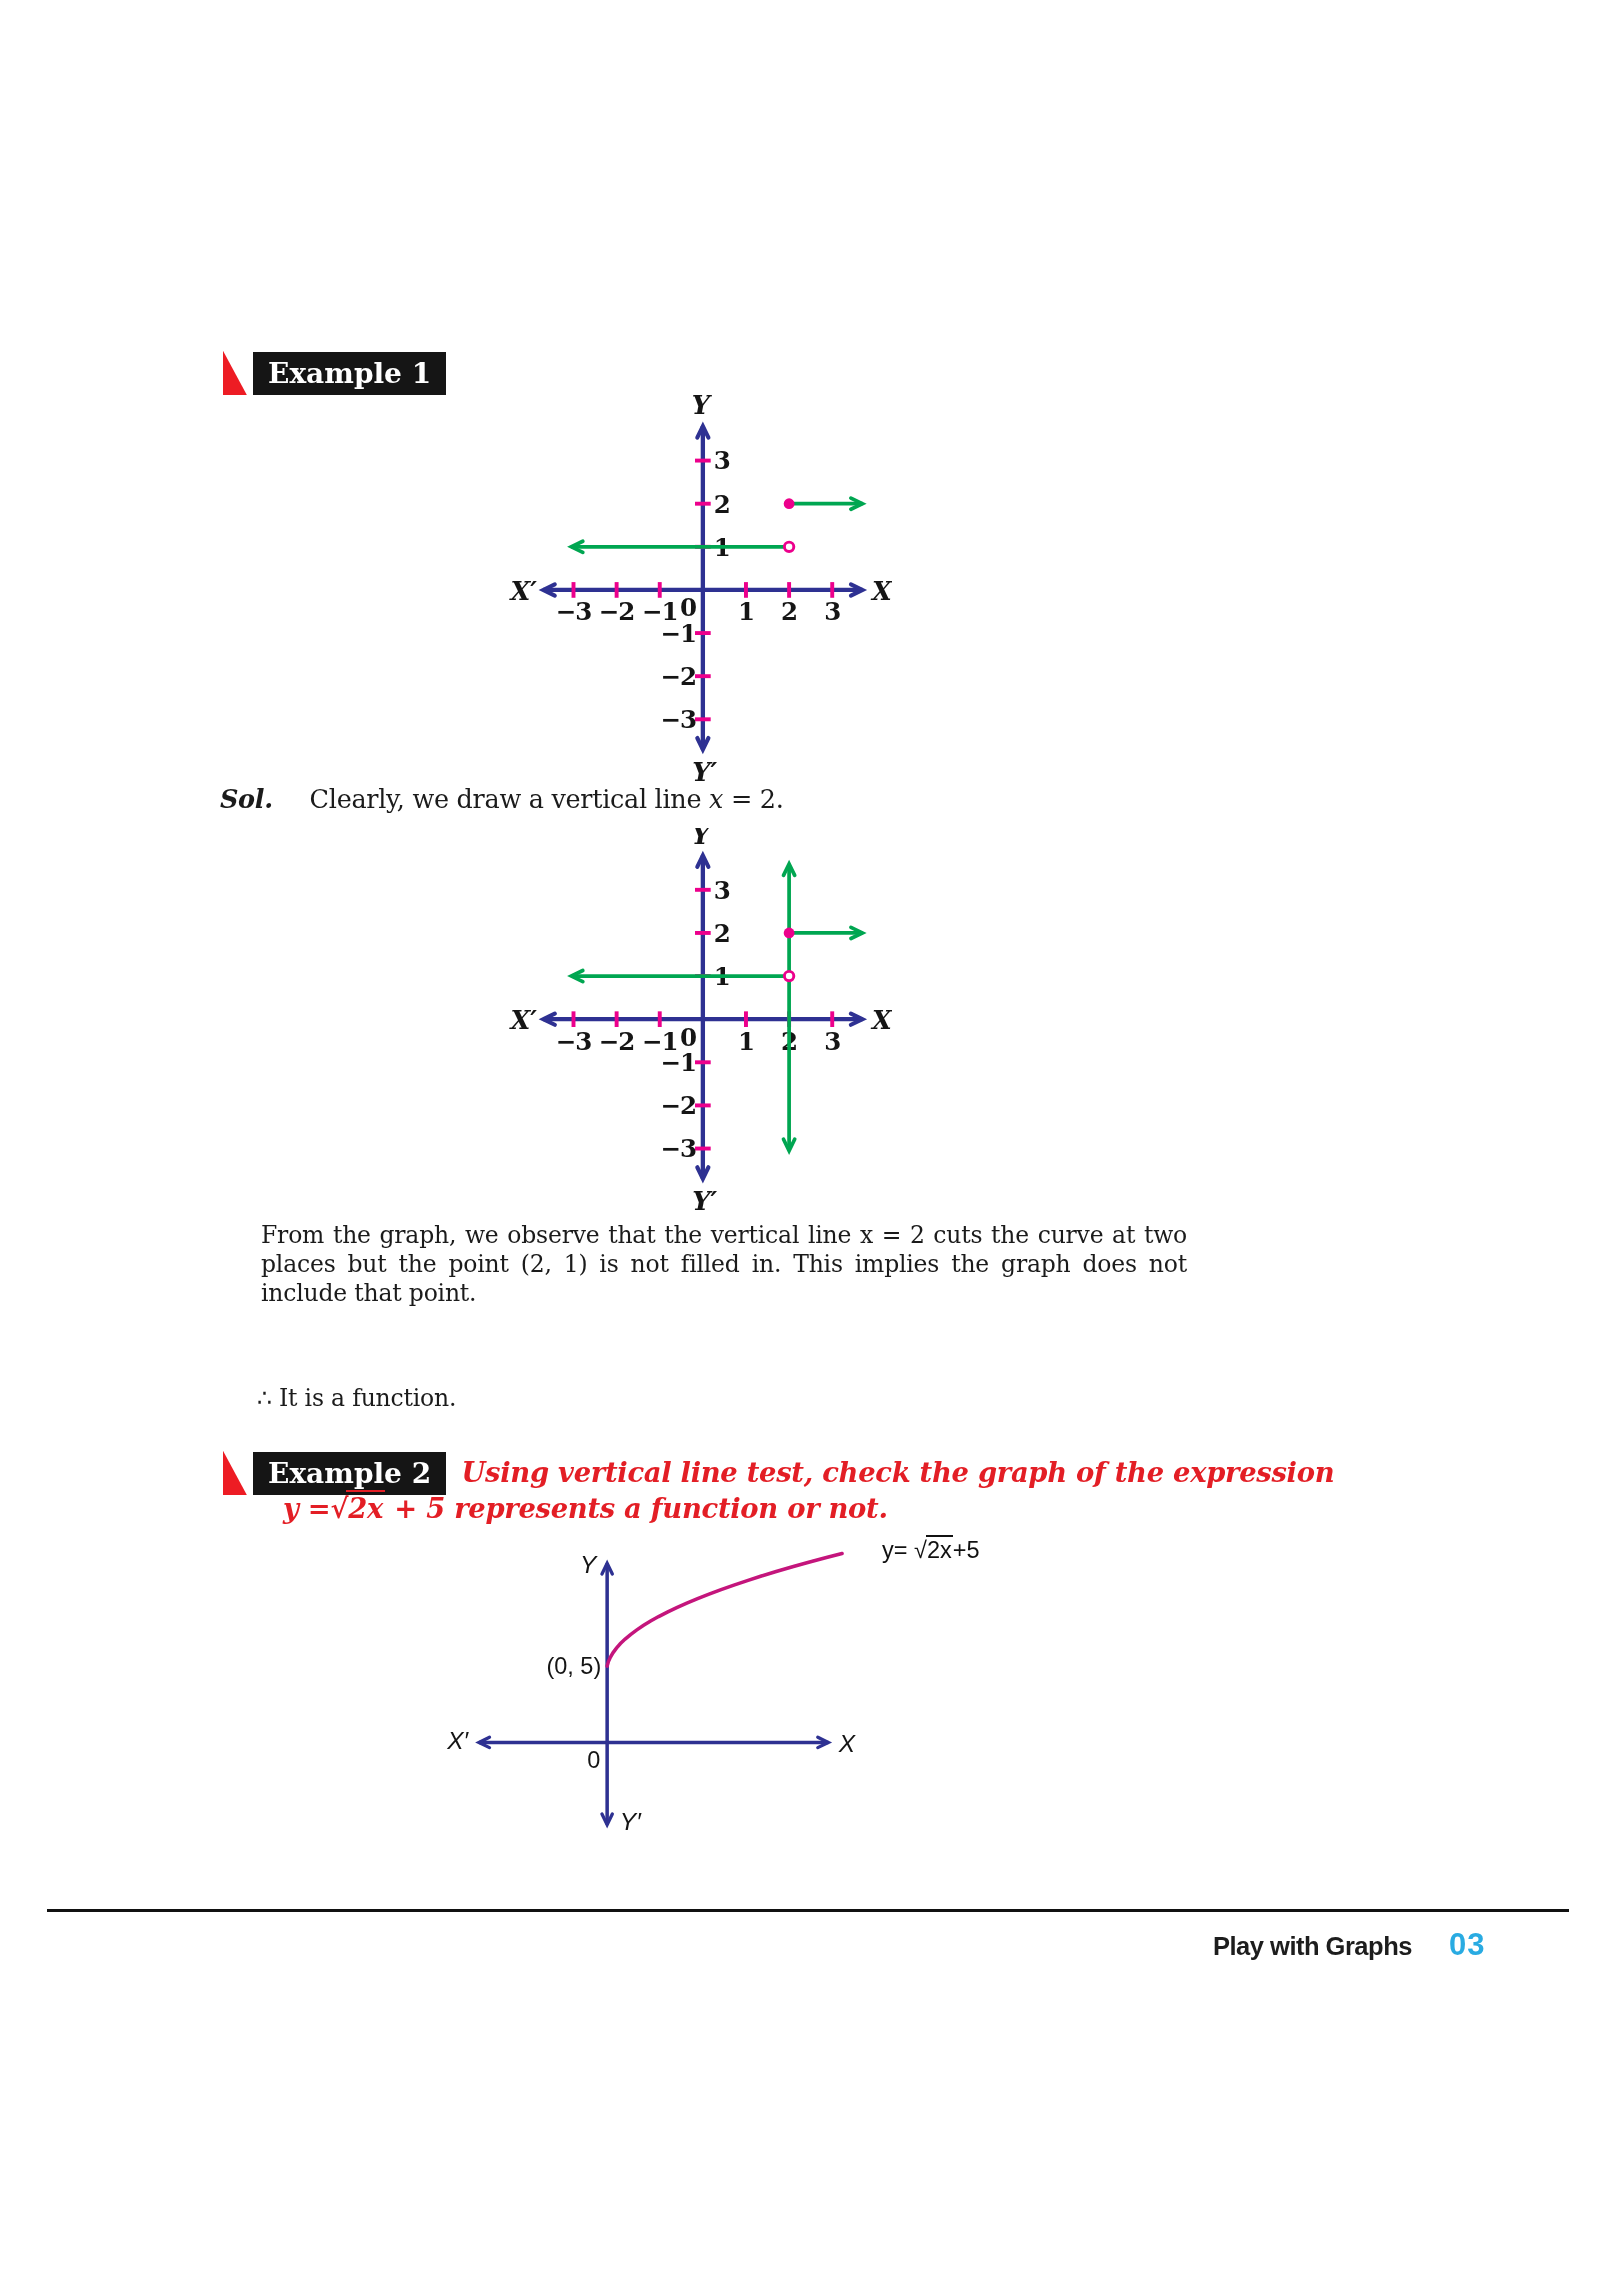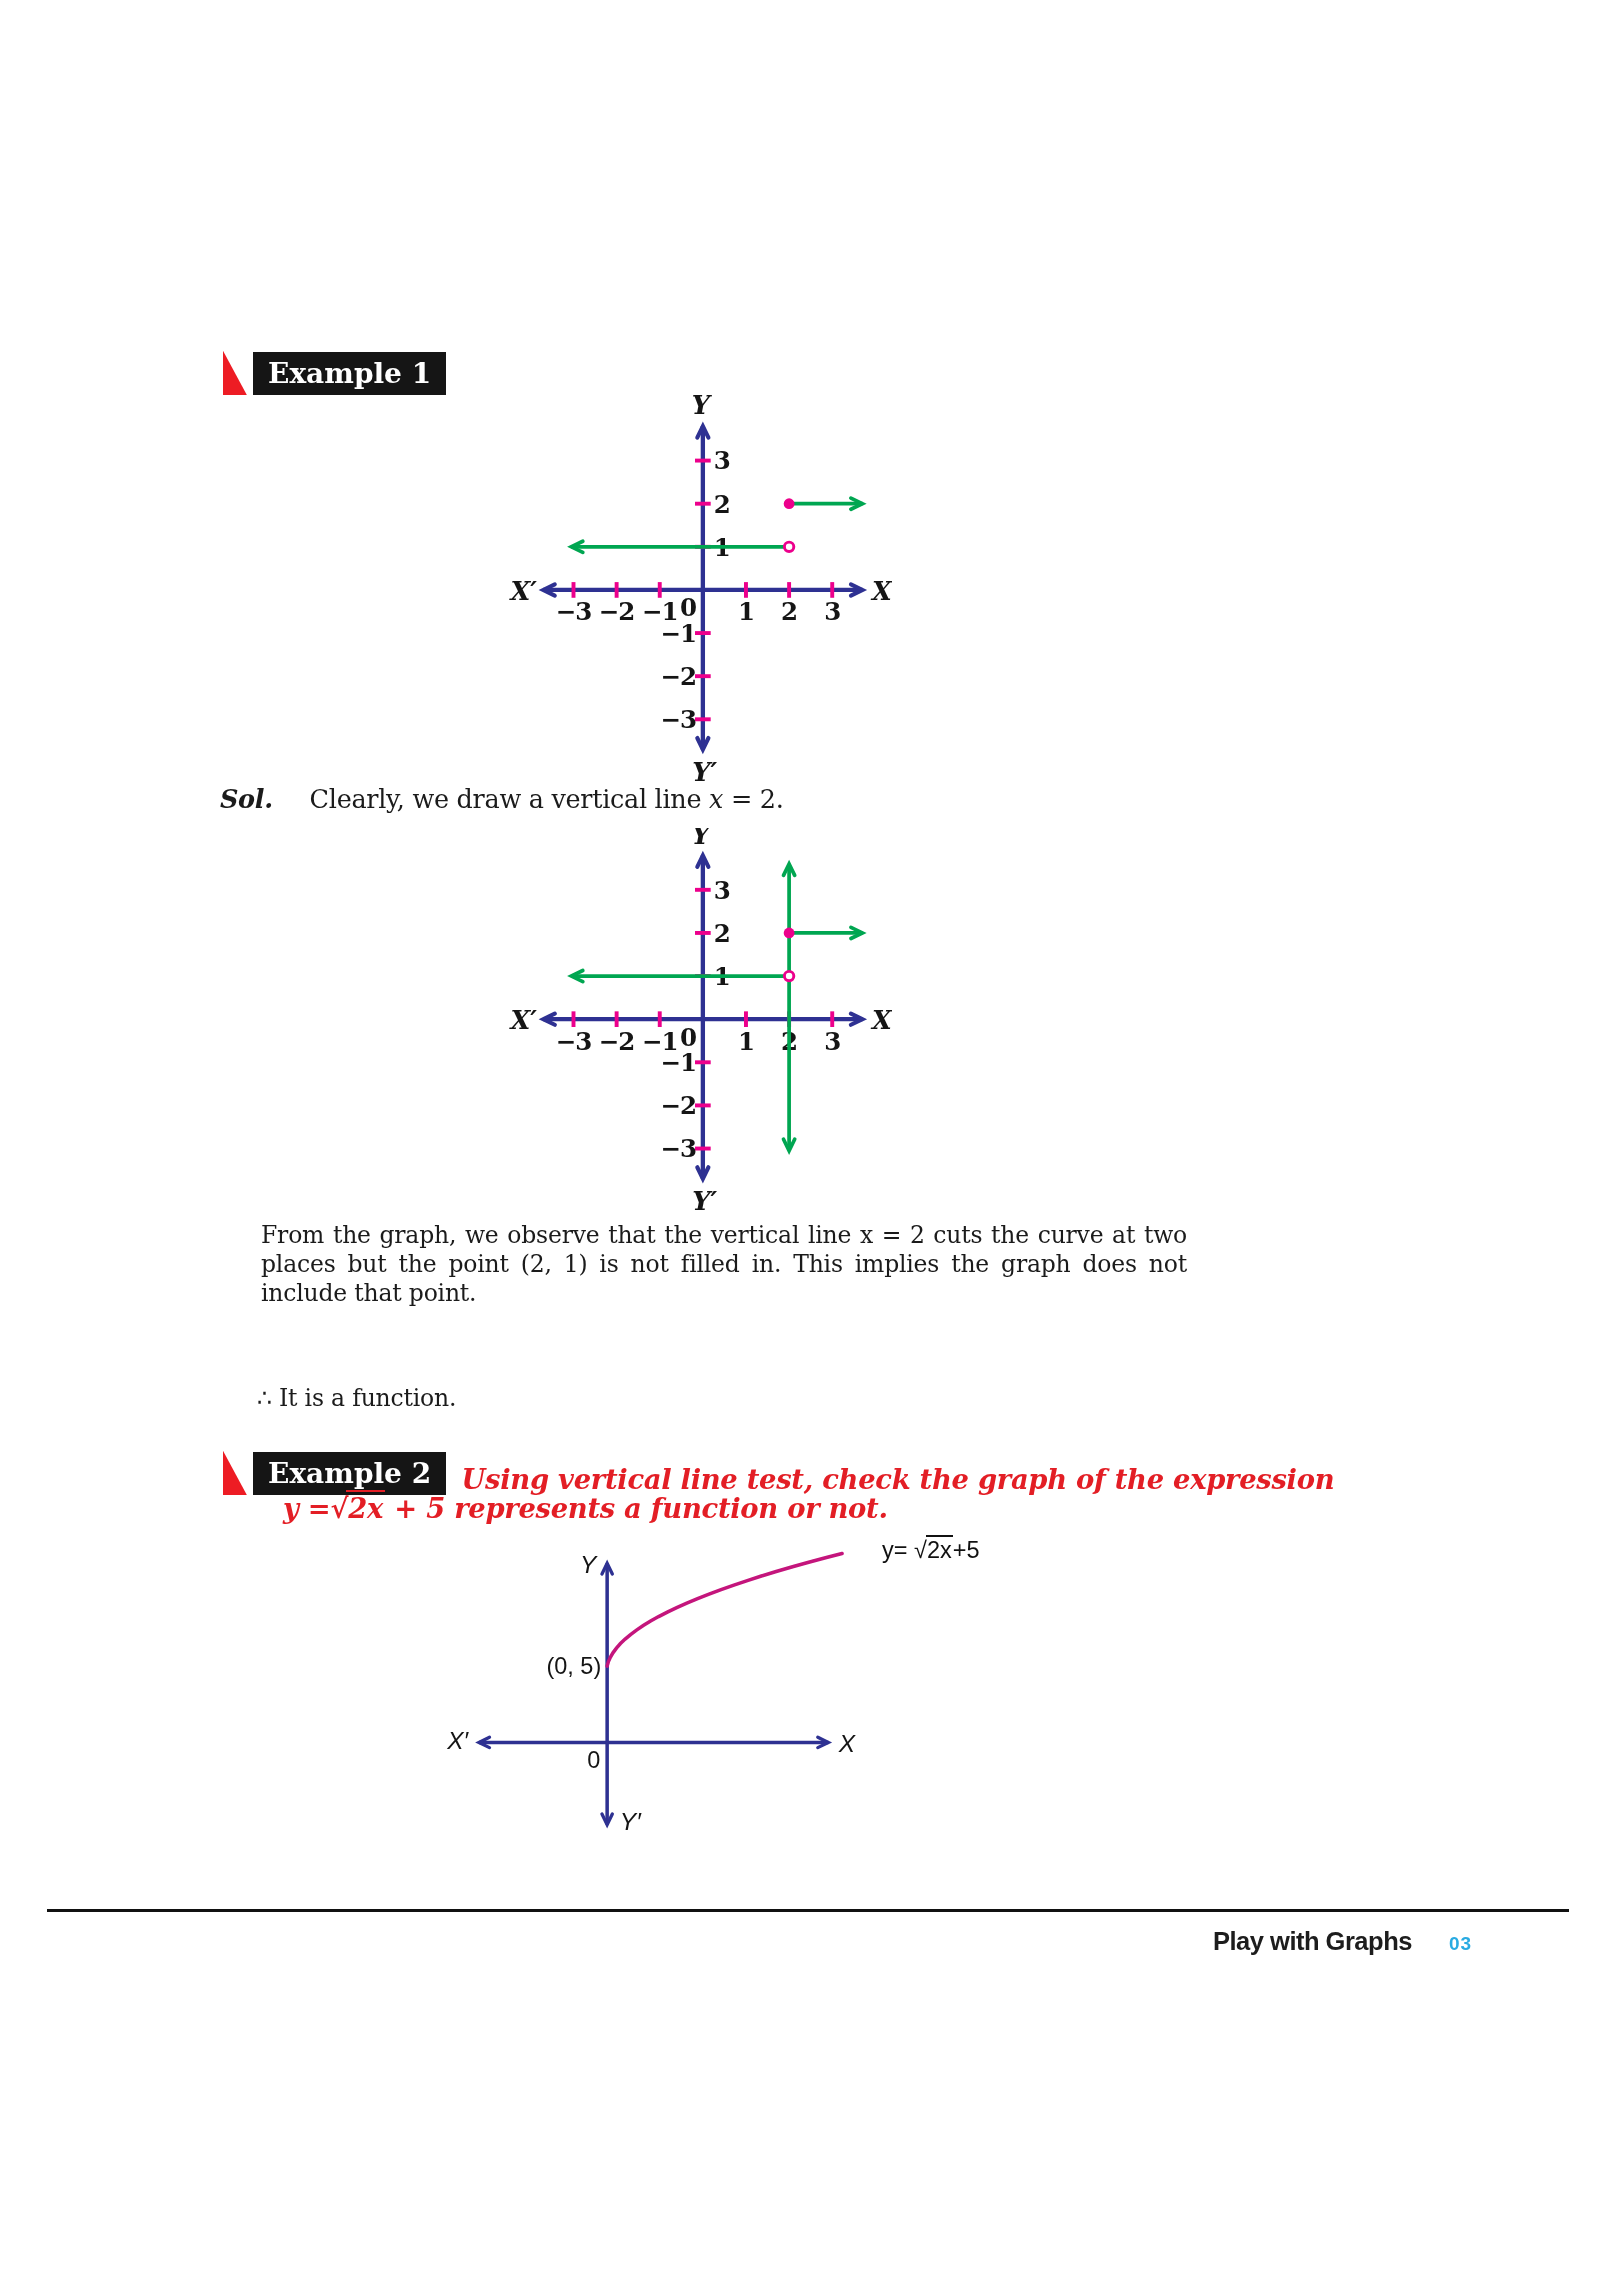--- a/index.html
+++ b/index.html
@@ -1,20 +1,20 @@
 <!DOCTYPE html>
 <html><head>
 <meta charset="utf-8">
 <style>
   html,body{margin:0;padding:0;background:#ffffff;}
   .page{position:relative;width:1620px;height:2293px;background:#ffffff;
         font-family:"DejaVu Serif",serif;color:#1b1b1b;overflow:hidden;}
 
   
-  .ex-header{position:absolute;display:flex;align-items:flex-end;}
+  .ex-header{position:absolute;display:flex;align-items:center;}
   .badge{display:flex;align-items:flex-end;}
   .badge-tri{width:26.5px;height:46px;background:#ed1c24;
              clip-path:polygon(0 4%,90% 100%,0 100%);}
   .badge-box{background:#151515;color:#ffffff;font-weight:bold;font-size:28px;
              height:43px;line-height:43px;padding:0 14.7px;margin-left:3.9px;white-space:nowrap;}
   .ex-title{color:#e31e25;font-style:italic;font-weight:bold;font-size:27.4px;
             margin-left:15.7px;white-space:nowrap;letter-spacing:-0.3px;}
 
   
   .sol-line{position:absolute;left:220px;top:784px;font-size:25.5px;letter-spacing:-0.3px;}
@@ -41,21 +41,21 @@
   
   .curve-eq{position:absolute;left:882px;top:1537px;font-family:Liberation Sans, sans-serif;
             font-size:23.5px;color:#111;white-space:nowrap;}
   .curve-eq .radicand{border-top:2px solid #111;padding:0 1px;margin-left:-1px;}
 
   
   .footer-line{position:absolute;left:47px;top:1909px;width:1522px;height:2.9px;background:#111;}
   .footer{position:absolute;top:1927px;left:1173px;display:flex;align-items:baseline;gap:37px;
           font-family:"Liberation Sans",sans-serif;font-weight:bold;}
   .footer-title{font-size:25.5px;color:#1d1d1d;letter-spacing:-0.5px;margin-left:40px;}
-  .footer-page{font-size:19px;color:#29abe2;letter-spacing:1px;}
+  .footer-page{font-size:31px;color:#29abe2;letter-spacing:1px;}
 </style>
 </head>
 <body>
 
 <div class="page">
 
   <div class="ex-header" style="left:223px;top:349px;">
     <div class="badge">
       <div class="badge-tri"></div>
       <div class="badge-box">Example 1</div>

